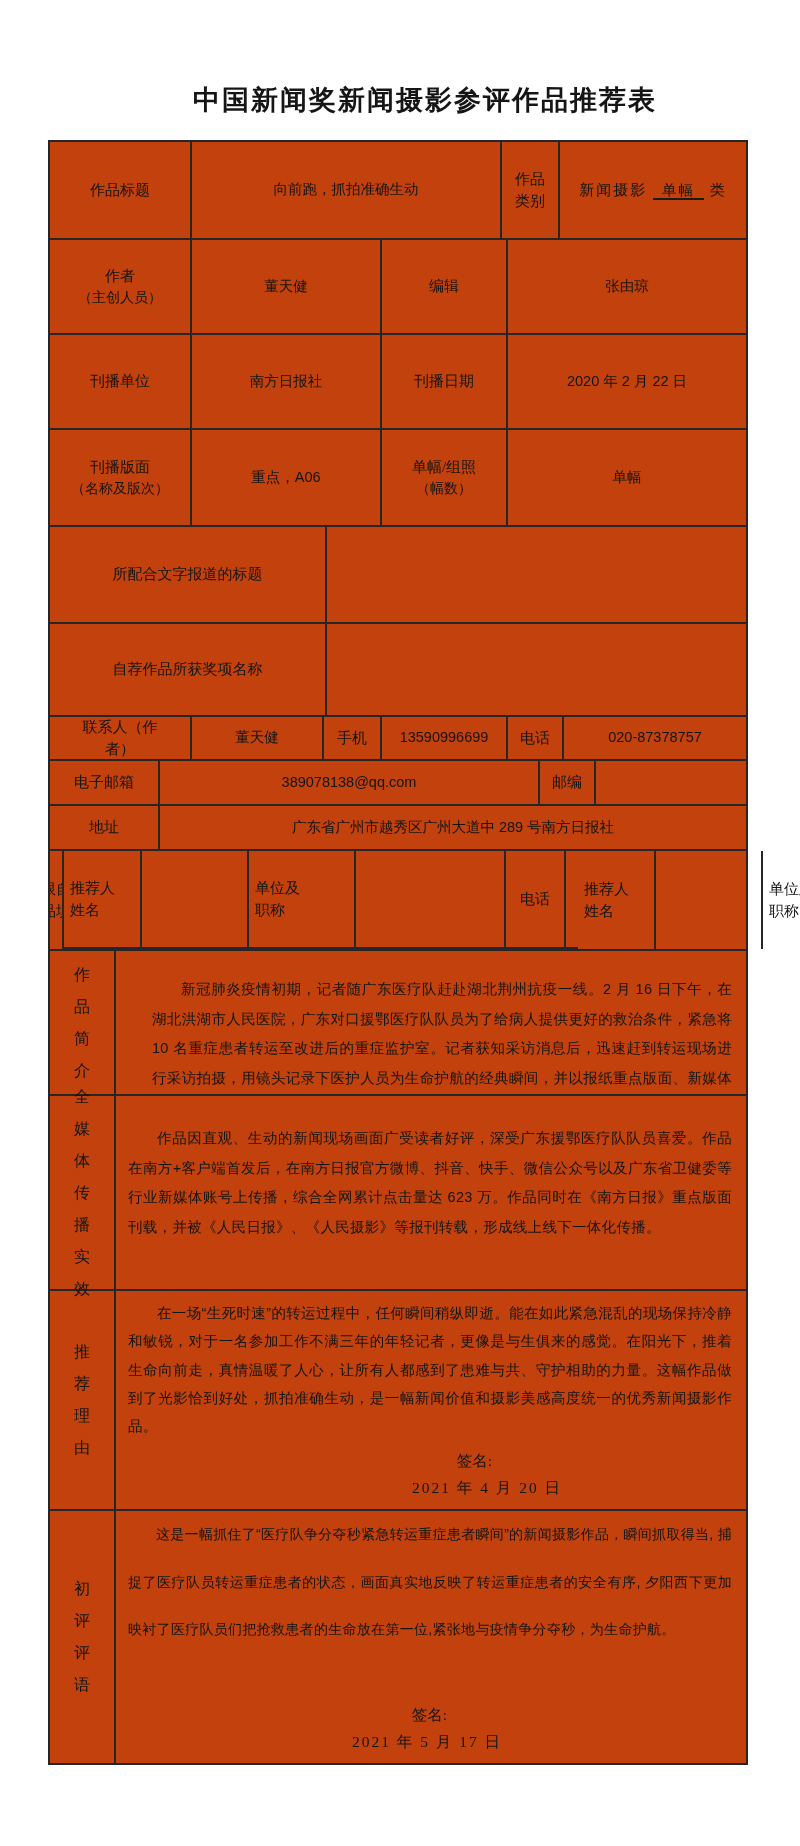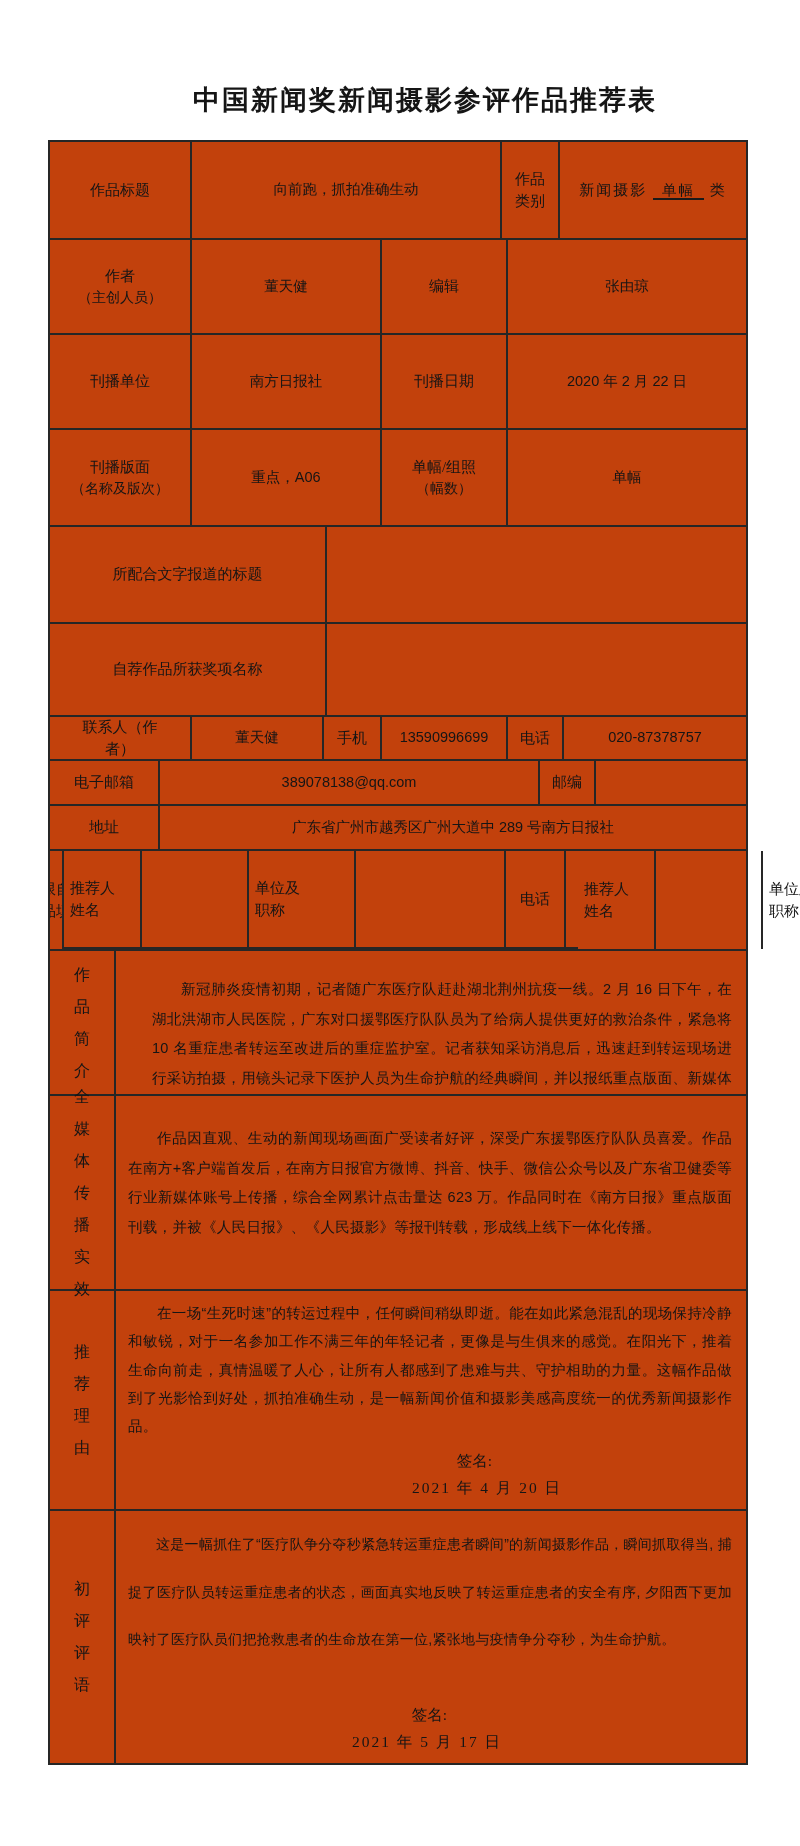--- a/index.html
+++ b/index.html
@@ -203,21 +203,21 @@
         <div class="sign-label" style="padding-right:240px;">签名:</div>
         <div class="sign-date" style="padding-right:170px;">2021 年 4 月 20 日</div>
       </div>
     </div>
   </div>
 
   <div class="row h252 last">
     <div class="vcell">
         <div class="vtext">初评评语</div>
       </div>
-    <div class="content" style="padding-top:10px;">
+    <div class="content" style="padding-top:0;">
       <div class="para wide">这是一幅抓住了“医疗队争分夺秒紧急转运重症患者瞬间”的新闻摄影作品，瞬间抓取得当, 捕捉了医疗队员转运重症患者的状态，画面真实地反映了转运重症患者的安全有序, 夕阳西下更加映衬了医疗队员们把抢救患者的生命放在第一位,紧张地与疫情争分夺秒，为生命护航。</div>
       <div class="sign-block">
         <div class="sign-label" style="padding-right:285px;">签名:</div>
         <div class="sign-date" style="padding-right:230px;">2021 年 5 月 17 日</div>
       </div>
     </div>
   </div>
 
 </div>
 

